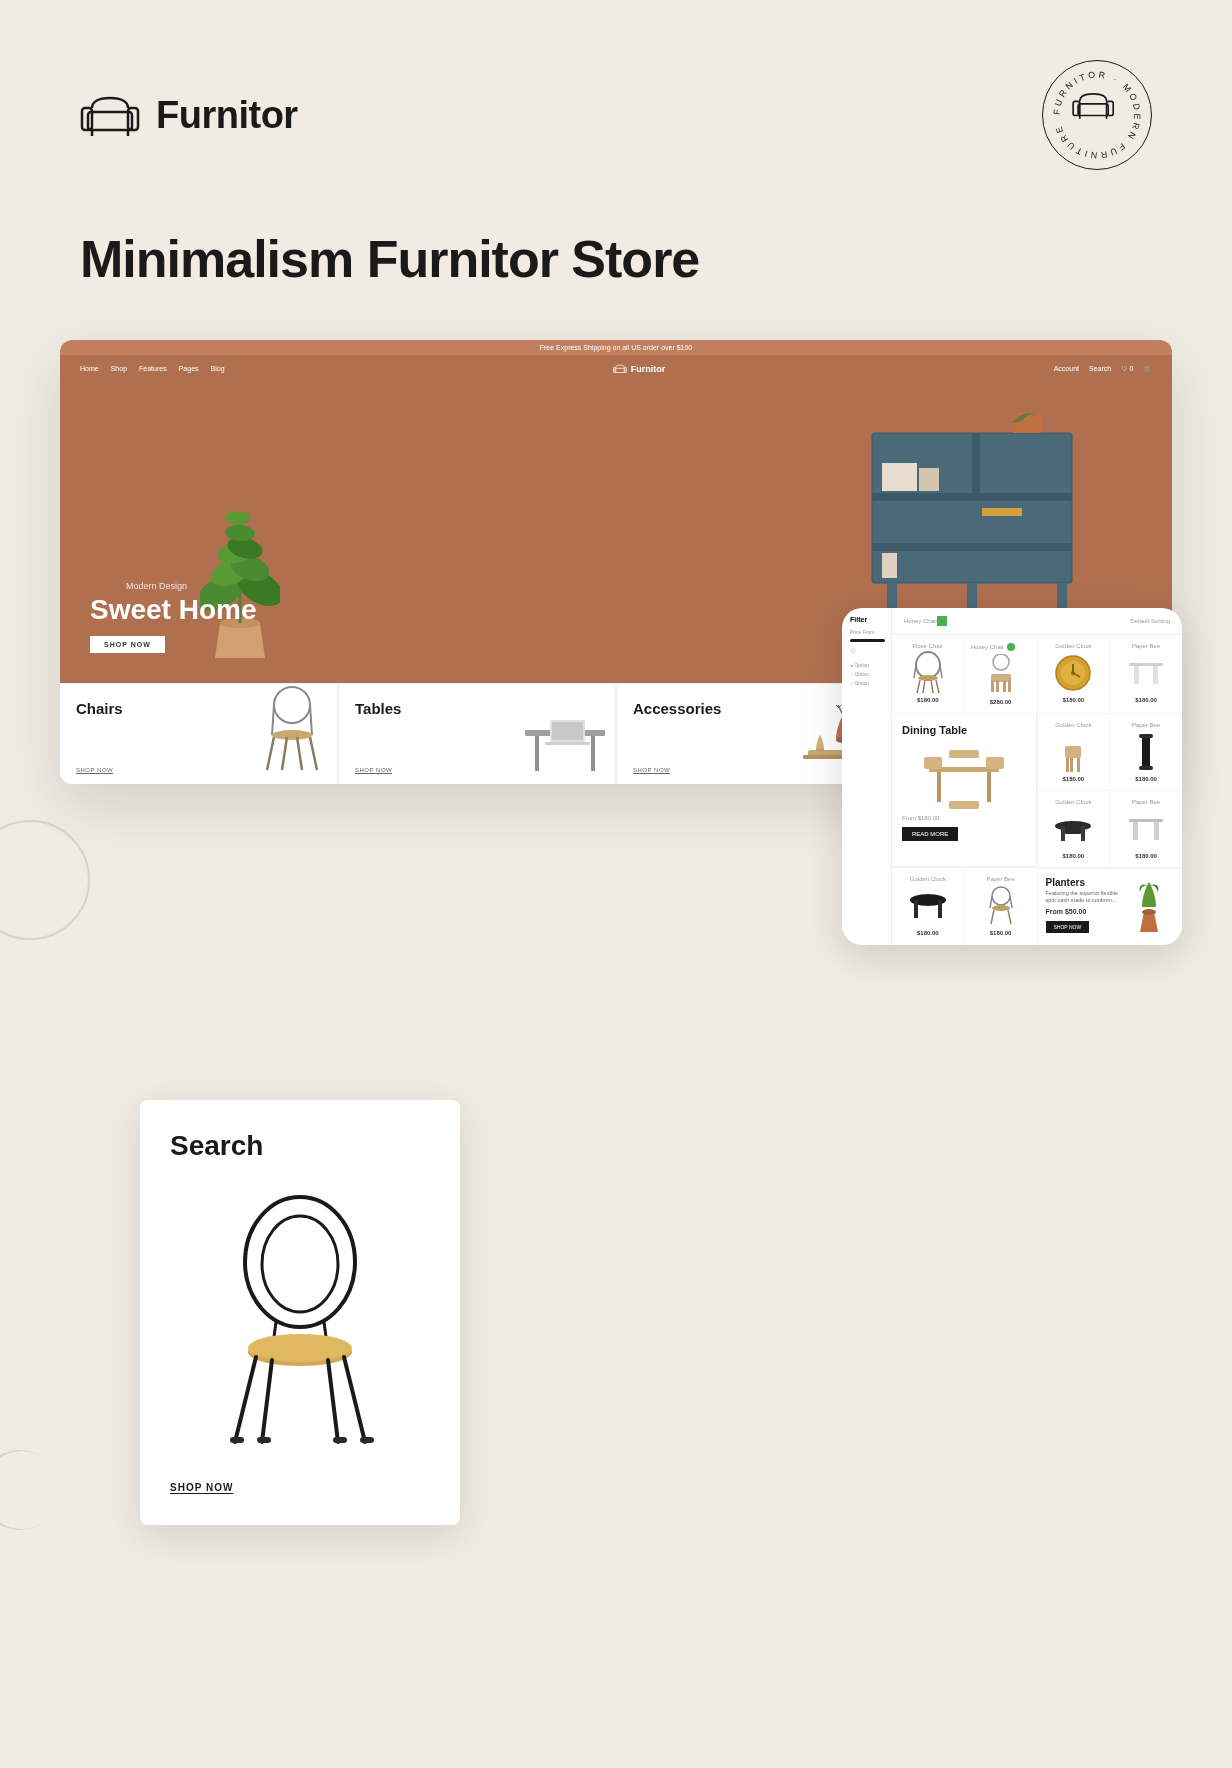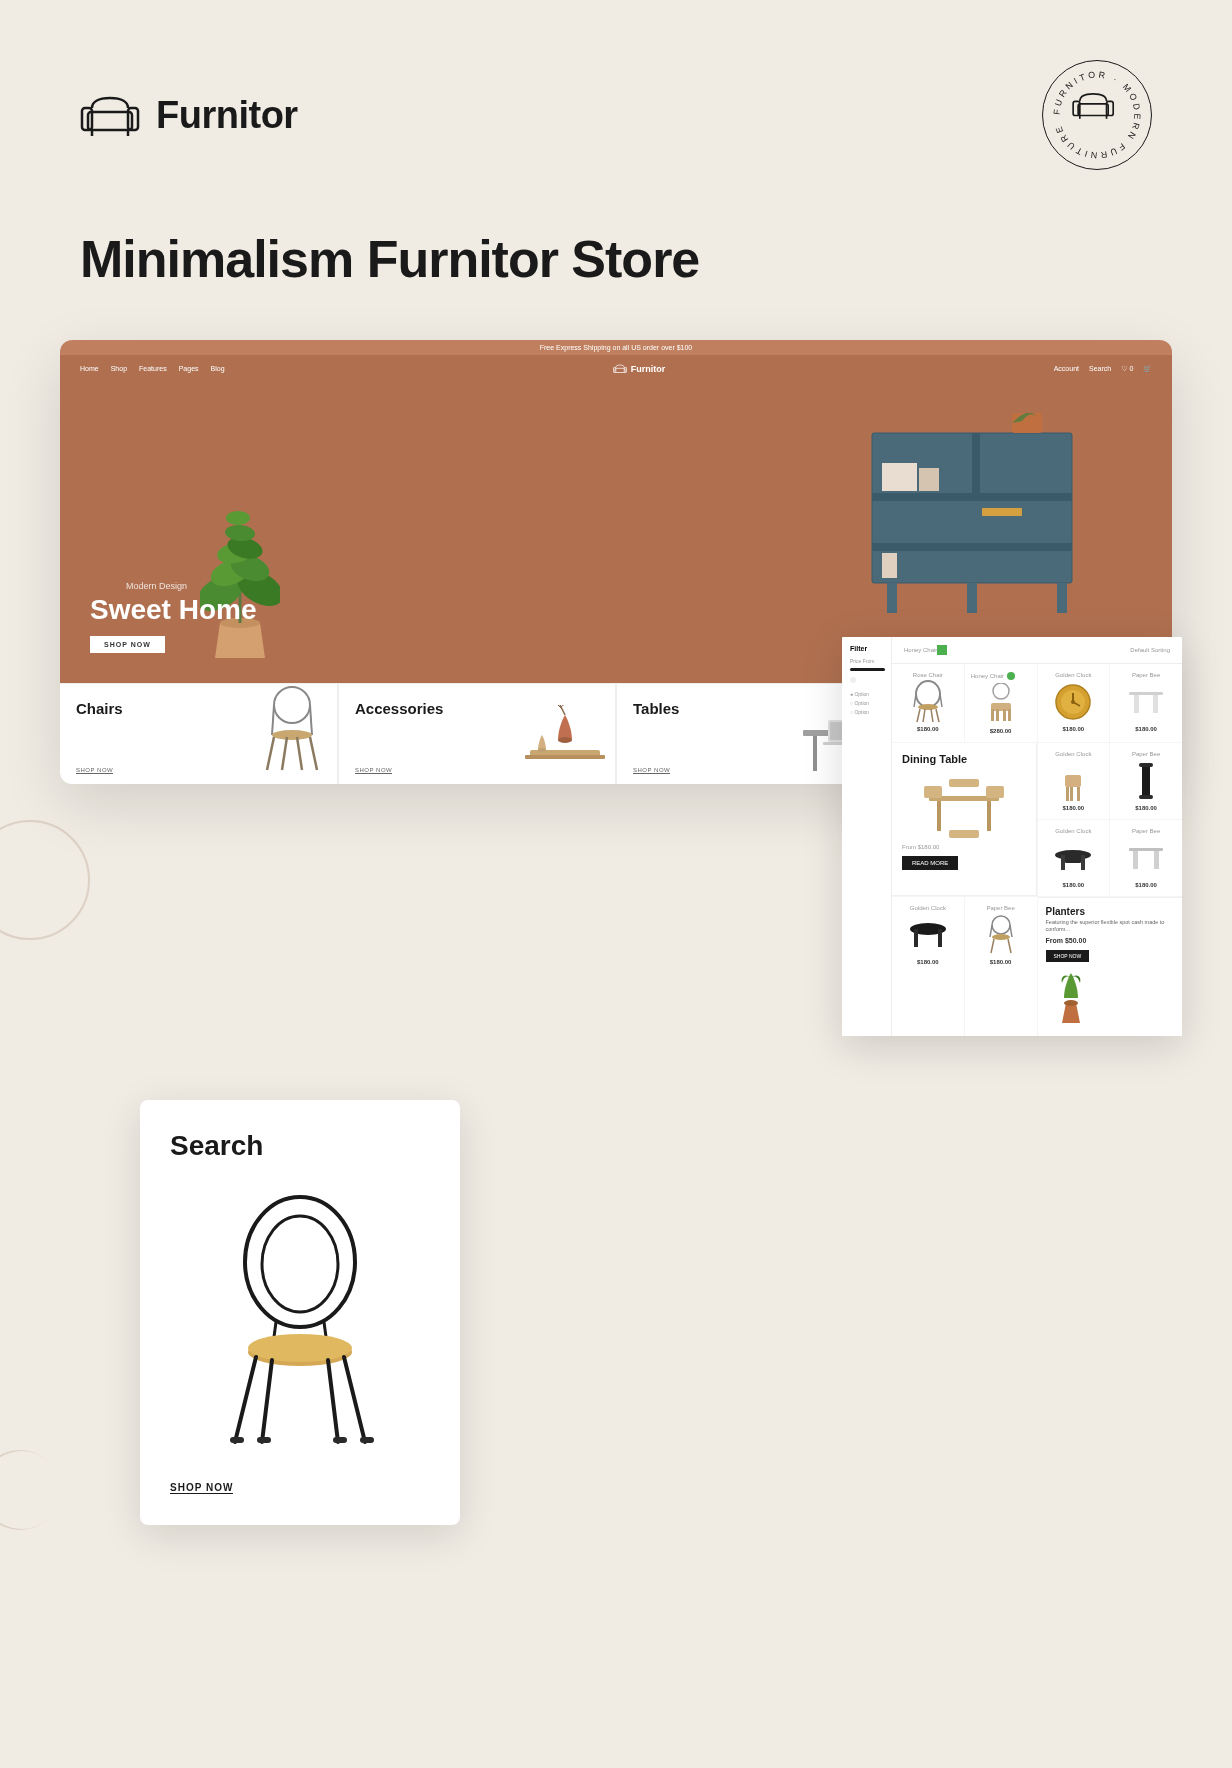--- a/index.html
+++ b/index.html
@@ -252,24 +252,24 @@
     .category-img-placeholder {
       position: absolute;
       right: 5px;
       bottom: 5px;
     }
 
     
     .shop-grid-overlay {
       position: absolute;
       right: -10px;
-      top: 297px;
+      top: 268px;
       width: 340px;
       background: white;
-      border-radius: 1px;
+      border-radius: 20px;
       box-shadow: 0 10px 40px rgba(0,0,0,0.15);
       z-index: 5;
       overflow: hidden;
       margin-left: 36px;
     }
 
     .shop-grid-header {
       display: flex;
       align-items: center;
       justify-content: space-between;
@@ -336,21 +336,20 @@
       margin-top: 6px;
       display: inline-block;
     }
 
     .planters-cell {
       background: white;
       grid-column: span 2;
       padding: 8px;
       display: flex;
       gap: 6px;
-      flex-direction: column;
     }
 
     .planters-text {
       flex: 1;
     }
 
     .planters-title {
       font-size: 10px;
       font-weight: 900;
       color: #1a1a1a;
@@ -648,55 +647,55 @@
             <ellipse cx="40" cy="50" rx="20" ry="5" fill="#c8a870"></ellipse>
             <line x1="22" y1="52" x2="15" y2="85" stroke="#8a7a60" stroke-width="2.5"></line>
             <line x1="58" y1="52" x2="65" y2="85" stroke="#8a7a60" stroke-width="2.5"></line>
             <line x1="35" y1="52" x2="30" y2="85" stroke="#8a7a60" stroke-width="2.5"></line>
             <line x1="45" y1="52" x2="50" y2="85" stroke="#8a7a60" stroke-width="2.5"></line>
           </svg>
         </div>
       </div>
 
       <div class="category-item" style="border-left: 1px solid #eee;">
+        <div class="category-label">Tables</div>
+        <div class="category-shop">SHOP NOW</div>
+        <div class="category-img-placeholder">
+          <svg width="90" height="70" viewBox="0 0 90 70" xmlns="http://www.w3.org/2000/svg">
+
+            <rect x="5" y="25" width="80" height="6" rx="1" fill="#a0a0a0"></rect>
+
+            <rect x="15" y="31" width="4" height="35" fill="#909090"></rect>
+            <rect x="71" y="31" width="4" height="35" fill="#909090"></rect>
+
+            <rect x="30" y="15" width="35" height="22" rx="2" fill="#e0e0e0"></rect>
+            <rect x="32" y="17" width="31" height="18" rx="1" fill="#c8c8c8"></rect>
+            <rect x="25" y="37" width="45" height="3" rx="1" fill="#d0d0d0"></rect>
+          </svg>
+        </div>
+      </div>
+
+      <div class="category-item" style="border-left: 1px solid #eee;">
         <div class="category-label">Accessories</div>
         <div class="category-shop">SHOP NOW</div>
         <div class="category-img-placeholder">
           <svg width="90" height="70" viewBox="0 0 90 70" xmlns="http://www.w3.org/2000/svg">
 
             <rect x="10" y="45" width="70" height="8" rx="2" fill="#c8a870"></rect>
             <rect x="5" y="50" width="80" height="4" rx="1" fill="#b89060"></rect>
 
             <path d="M45 10 C42 15 38 25 38 35 L52 35 C52 25 48 15 45 10 Z" fill="#c07050"></path>
             <ellipse cx="45" cy="35" rx="7" ry="3" fill="#a06040"></ellipse>
 
             <line x1="45" y1="10" x2="40" y2="0" stroke="#8a6a50" stroke-width="1.5"></line>
             <line x1="43" y1="5" x2="36" y2="-2" stroke="#8a6a50" stroke-width="1"></line>
             <line x1="41" y1="2" x2="48" y2="-4" stroke="#8a6a50" stroke-width="1"></line>
 
             <path d="M22 30 C20 33 18 40 18 45 L26 45 C26 40 24 33 22 30 Z" fill="#d4b080"></path>
             <ellipse cx="22" cy="45" rx="4" ry="2" fill="#c0a070"></ellipse>
-          </svg>
-        </div>
-      </div>
-
-      <div class="category-item" style="border-left: 1px solid #eee;">
-        <div class="category-label">Tables</div>
-        <div class="category-shop">SHOP NOW</div>
-        <div class="category-img-placeholder">
-          <svg width="90" height="70" viewBox="0 0 90 70" xmlns="http://www.w3.org/2000/svg">
-
-            <rect x="5" y="25" width="80" height="6" rx="1" fill="#a0a0a0"></rect>
-
-            <rect x="15" y="31" width="4" height="35" fill="#909090"></rect>
-            <rect x="71" y="31" width="4" height="35" fill="#909090"></rect>
-
-            <rect x="30" y="15" width="35" height="22" rx="2" fill="#e0e0e0"></rect>
-            <rect x="32" y="17" width="31" height="18" rx="1" fill="#c8c8c8"></rect>
-            <rect x="25" y="37" width="45" height="3" rx="1" fill="#d0d0d0"></rect>
           </svg>
         </div>
       </div>
 
       <div class="category-item" style="border-left: 1px solid #eee; background: #f8f8f8;">
         <div class="category-label">Sofa</div>
         <div class="category-img-placeholder">
           <svg width="100" height="70" viewBox="0 0 100 70" xmlns="http://www.w3.org/2000/svg">
 
             <rect x="10" y="30" width="80" height="25" rx="4" fill="#c8c0b0"></rect>

